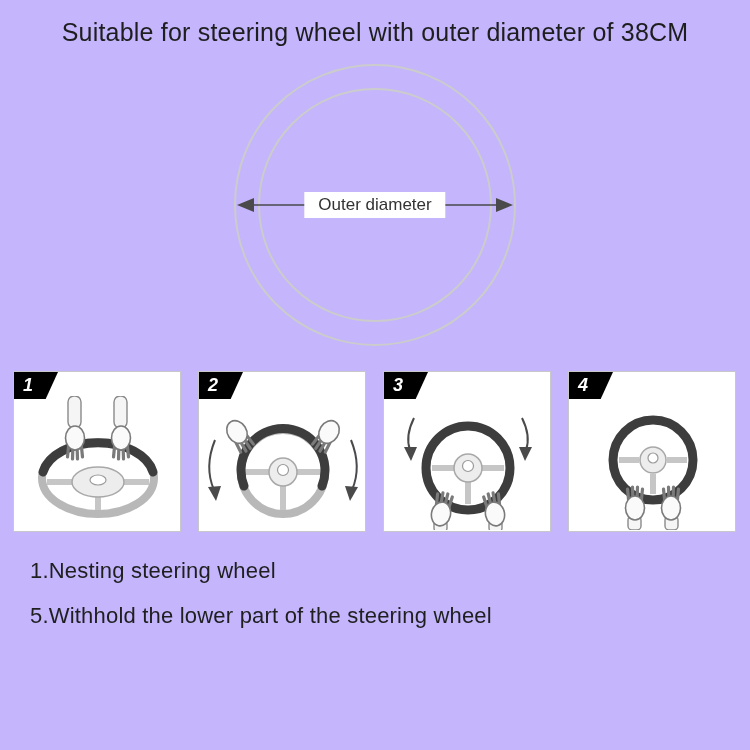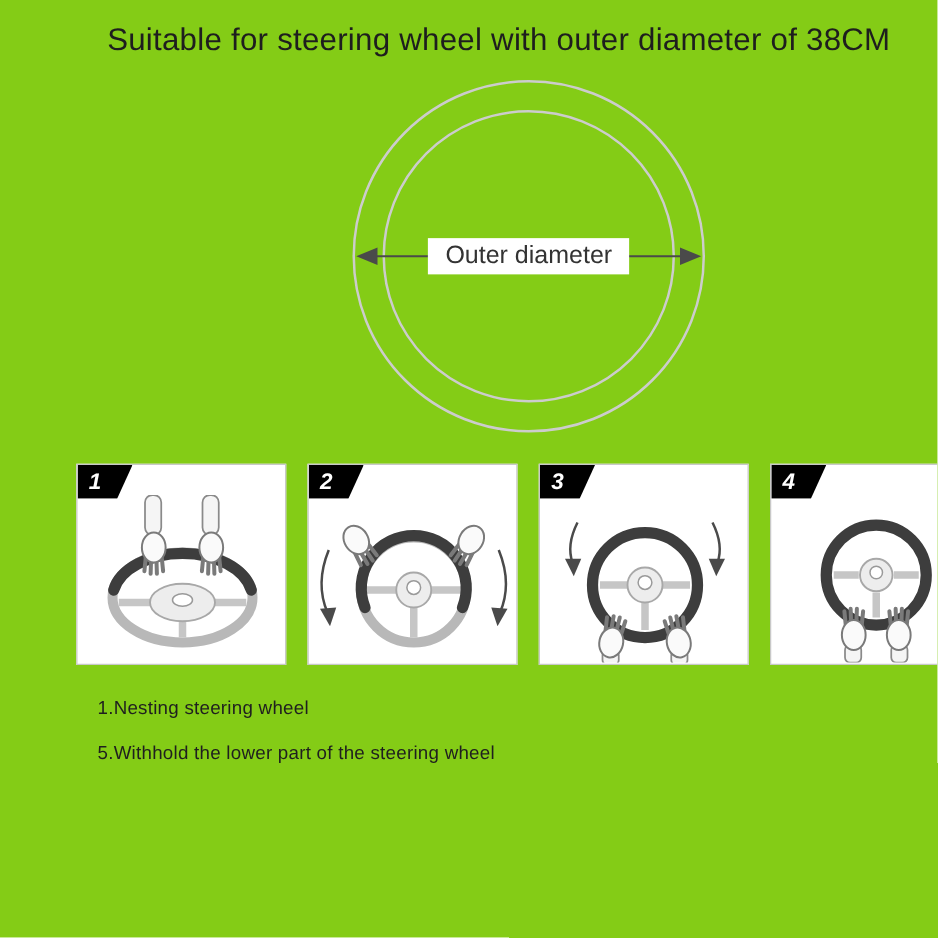--- a/index.html
+++ b/index.html
@@ -1,36 +1,36 @@
 <!DOCTYPE html>
 <html><head>
 <meta charset="utf-8">
 <style>
   * { margin: 0; padding: 0; box-sizing: border-box; }
   html, body { width: 750px; height: 750px; background: #ffffff; font-family: "Liberation Sans", sans-serif; }
-  .page { position: relative; width: 750px; height: 750px; background: #84cc16; overflow: hidden; padding-left: 48px; }
+  .page { position: relative; width: 750px; height: 750px; background: #c4b5fd; overflow: hidden; }
 
   .title {
     margin-top: 18px;
     text-align: center;
     font-size: 25px;
     font-weight: 400;
     color: #1e1e1e;
     letter-spacing: 0.2px;
   }
 
   .diameter-diagram { position: relative; width: 750px; height: 300px; margin-top: 8px; }
   .diameter-diagram svg { display: block; }
   .arrow-label {
     position: absolute;
     left: 50%; top: 150px;
     transform: translate(-50%, -50%);
     background: #ffffff;
     padding: 3px 14px;
-    font-size: 20px;
+    font-size: 17px;
     color: #333333;
     white-space: nowrap;
   }
 
   .panels {
     display: flex;
     gap: 17px;
     padding: 0 13px;
     margin-top: 16px;
   }
@@ -56,21 +56,21 @@
     font-size: 18px;
     font-weight: 700;
     font-style: italic;
     line-height: 27px;
     padding-left: 9px;
   }
   .panel svg.illu { position: absolute; left: 0; bottom: 1px; }
 
   .instructions { margin: 26px 0 0 30px; }
   .instructions .line {
-    font-size: 15px;
+    font-size: 22px;
     color: #1f1f1f;
     margin-bottom: 19px;
     letter-spacing: 0.2px;
   }
 </style>
 </head>
 <body>
 
 <div class="page">
 

